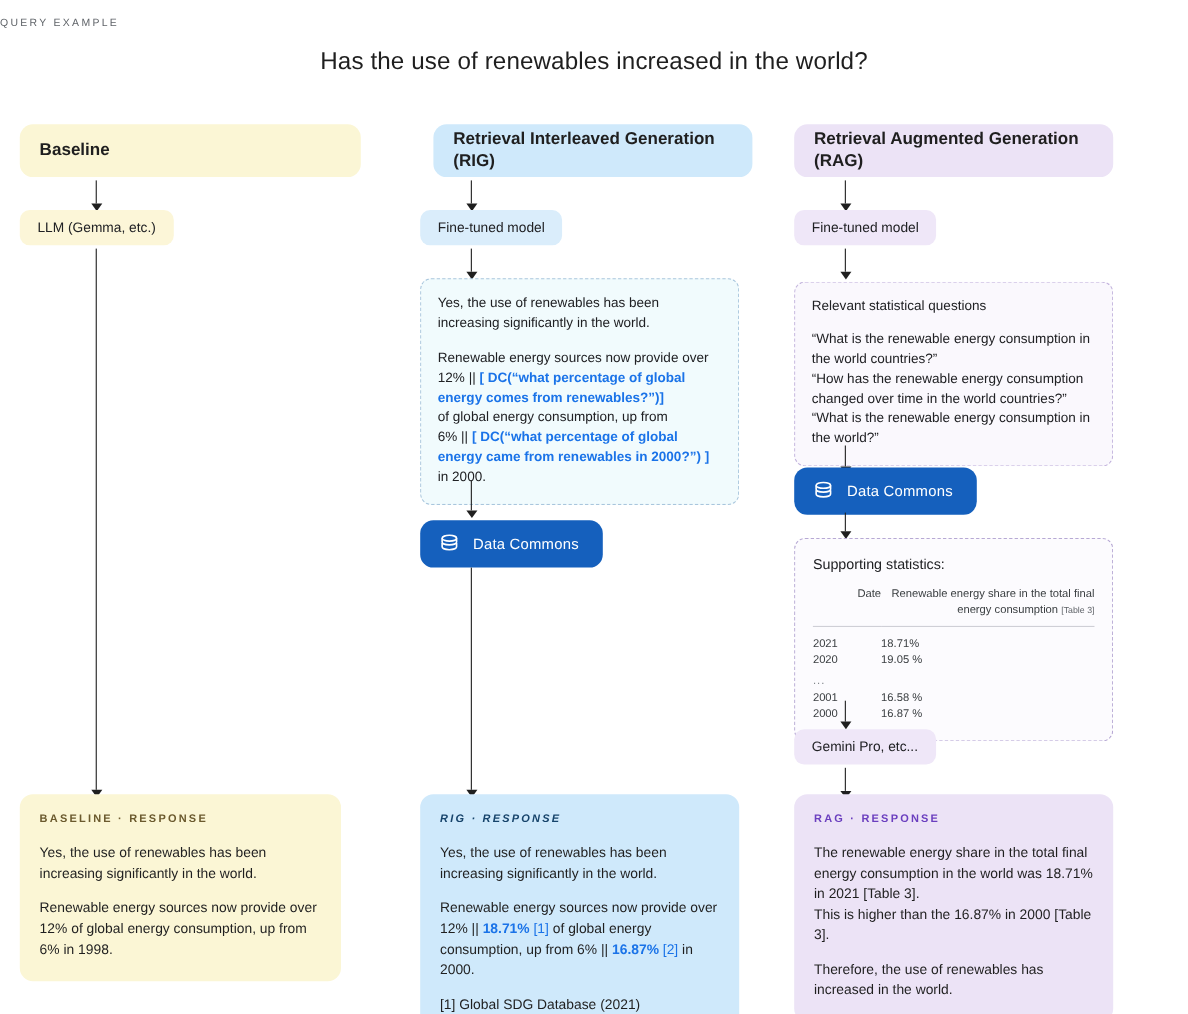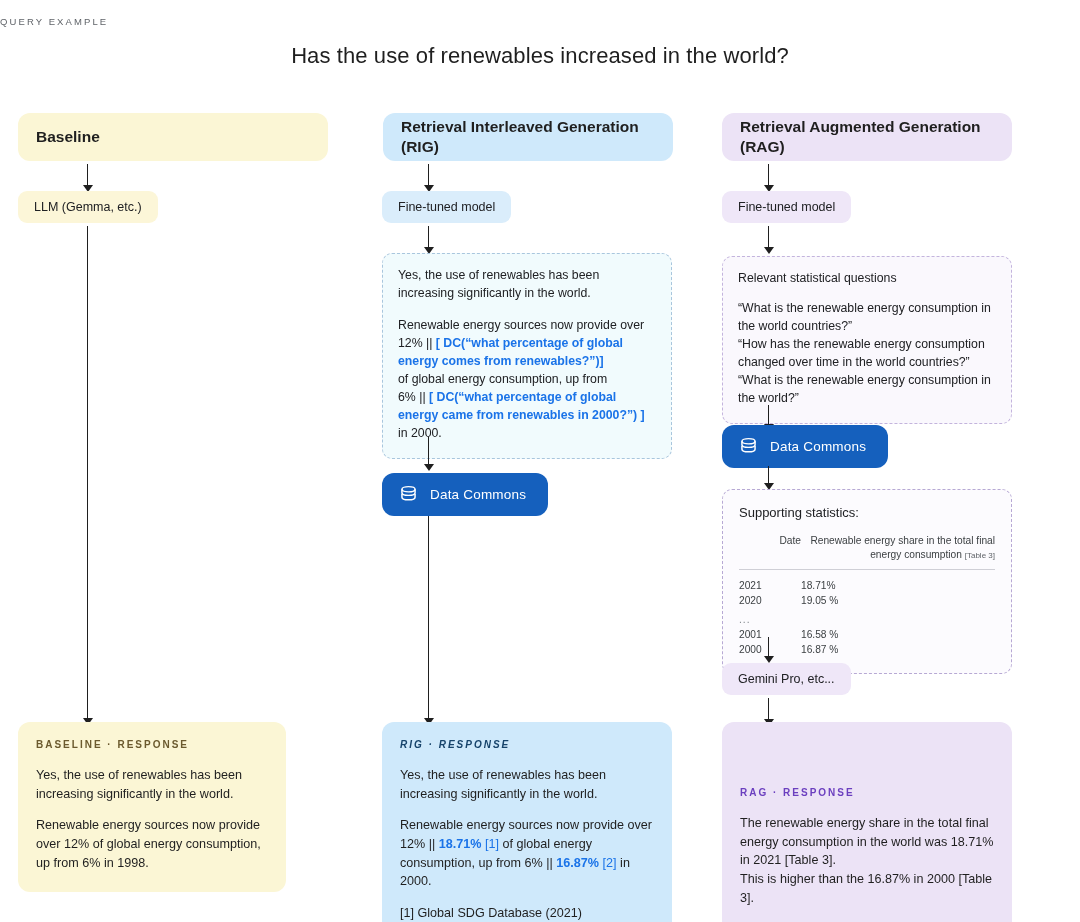--- a/index.html
+++ b/index.html
@@ -116,32 +116,32 @@
 
     <div style="position:absolute; top:191px; left:0;">
       <span class="pill" style="background:#fcf6d8;">LLM (Gemma, etc.)</span>
     </div>
 
     <div class="arrow" style="left:63px; top:226px; height:500px;">
       <div class="shaft" style="height:492px;"></div>
       <div class="head" style="top:492px;"></div>
     </div>
 
-    <div class="resp-card" style="position:absolute; top:722px; left:0; width:268px; background:#fbf6d5;">
+    <div class="resp-card" style="position:absolute; top:722px; left:0; width:292px; background:#fbf6d5;">
       <div class="resp-label" style="color:#6b5a2e;">BASELINE · RESPONSE</div>
       <div class="resp-body">
         <p>Yes, the use of renewables has been increasing significantly in the world.</p>
         <p>Renewable energy sources now provide over 12% of global energy consumption, up from 6%  in 1998.</p>
       </div>
     </div>
   </div>
 
   <div class="col" style="left:382px; width:290px;">
 
-    <div class="hdr-card" style="position:absolute; top:113px; left:1px; width:290px; height:48px; background:#cfe9fb; display:flex; align-items:center;">
+    <div class="hdr-card" style="position:absolute; top:113px; left:12px; width:290px; height:48px; background:#cfe9fb; display:flex; align-items:center;">
       <span>Retrieval Interleaved Generation (RIG)</span>
     </div>
 
     <div class="arrow" style="left:40px; top:164px; height:28px;">
       <div class="shaft" style="height:21px;"></div>
       <div class="head" style="top:21px;"></div>
     </div>
 
     <div style="position:absolute; top:191px; left:0;">
       <span class="pill" style="background:#daedfb;">Fine-tuned model</span>
@@ -298,21 +298,21 @@
     <div style="position:absolute; top:663px; left:0;">
       <span class="pill" style="background:#efe7f8;">Gemini Pro, etc...</span>
     </div>
 
     <div class="arrow" style="left:40px; top:698px; height:28px;">
       <div class="shaft" style="height:21px;"></div>
       <div class="head" style="top:21px;"></div>
     </div>
 
     <div class="resp-card" style="position:absolute; top:722px; left:0; width:290px; background:#ece3f6;">
-      <div class="resp-label" style="color:#6b3fbf;margin-top:48px;">RAG · RESPONSE</div>
+      <div class="resp-label" style="color:#6b3fbf;">RAG · RESPONSE</div>
       <div class="resp-body">
         <p style="white-space:pre-line;">The renewable energy share in the total final energy consumption in the world was 18.71% in 2021 [Table 3].
 This is higher than the 16.87% in 2000 [Table 3].</p>
         <p>Therefore, the use of renewables has increased in the world.</p>
       </div>
     </div>
   </div>
 
 </div>
 

